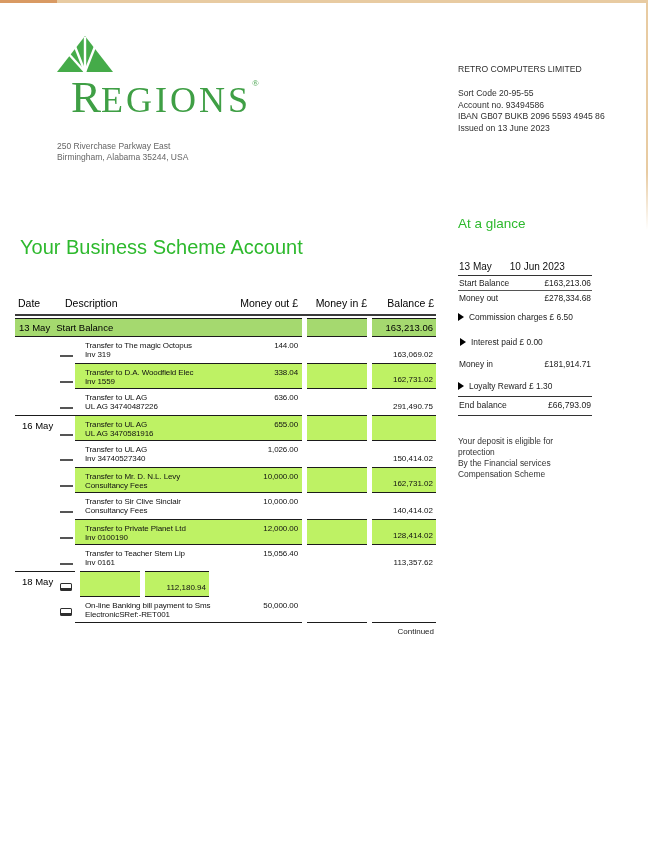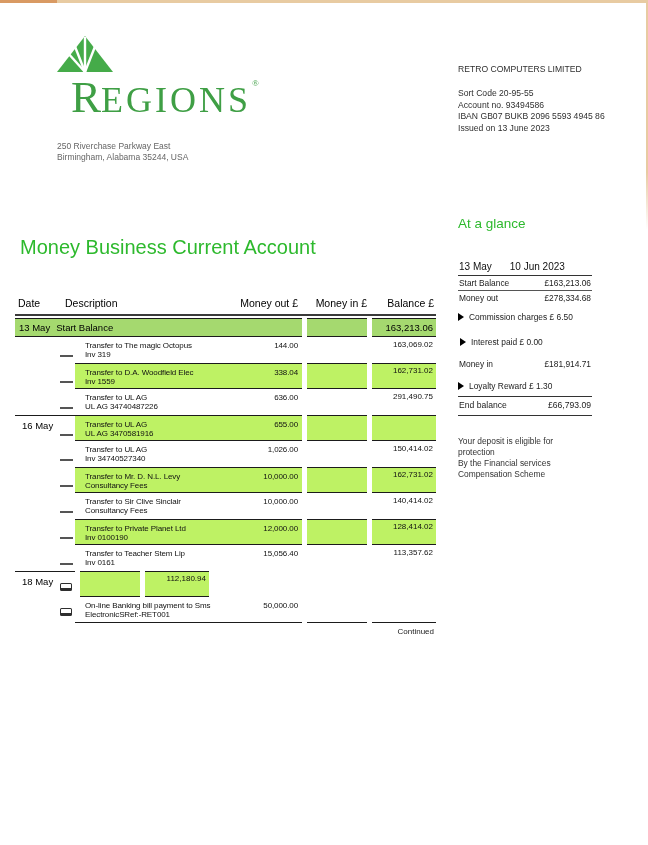--- a/index.html
+++ b/index.html
@@ -67,22 +67,22 @@
   .sr-bal { width: 64px; margin-left: 5px; display: flex; align-items: center; justify-content: flex-end;
             padding-right: 3px; font-size: 9.5px; color: #000; }
 
   .trow { display: flex; height: 26px; position: relative; }
   .cdate { width: 60px; position: relative; font-size: 9.5px; color: #000; }
   .cdate .dl { position: absolute; left: 7px; top: 4px; }
   .cdesc { width: 227px; padding: 4px 4px 5px 10px; display: flex; flex-direction: column;
            justify-content: space-between; font-size: 8px; color: #111; letter-spacing: -0.1px; }
   .l1 { display: flex; justify-content: space-between; }
   .cin { width: 60px; margin-left: 5px; }
-  .cbal { width: 64px; margin-left: 5px; font-size: 8px; display: flex; align-items: center;
-          justify-content: flex-end; padding: 4px 3px 16px 0; color: #111; }
+  .cbal { width: 64px; margin-left: 5px; font-size: 8px; display: flex; align-items: flex-end;
+          justify-content: flex-end; padding: 4px 3px 4px 0; color: #111; }
   .trow.green .cdesc, .trow.green .cin, .trow.green .cbal { background: #bef264;
           border-top: 1.6px solid #1b1b1b; border-bottom: 1.6px solid #1b1b1b; }
   .trow.gstart .cdate { border-top: 1.6px solid #1b1b1b; }
   #rows .trow:last-child .cdesc, #rows .trow:last-child .cin, #rows .trow:last-child .cbal {
           border-bottom: 1.6px solid #1b1b1b; }
 
   .ic { position: absolute; left: 45px; }
   .ic.dash-icon { top: 18px; width: 13px; height: 2px; background: #555; }
   .ic.monitor-icon { top: 11px; width: 12px; height: 8px; border: 1.4px solid #2e2e2e;
           border-bottom: 3px solid #2e2e2e; border-radius: 1.5px; }
@@ -118,21 +118,21 @@
   </div>
 
   <div class="acct">
     <div class="company">RETRO COMPUTERS LIMITED</div>
     <div class="line">Sort Code 20-95-55</div>
     <div class="line">Account no. 93494586</div>
     <div class="line">IBAN GB07 BUKB 2096 5593 4945 86</div>
     <div class="line">Issued on 13 June 2023</div>
   </div>
 
-  <div class="title">Money Business Current Account</div>
+  <div class="title">Your Business Scheme Account</div>
 
   <div class="glance">
     <div class="g-title">At a glance</div>
     <div class="g-period">
       <span class="p1">13 May</span>
       <span class="p2">10 Jun 2023</span>
     </div>
     <div class="g-row sb">
       <span>Start Balance</span>
       <span>£163,213.06</span>

